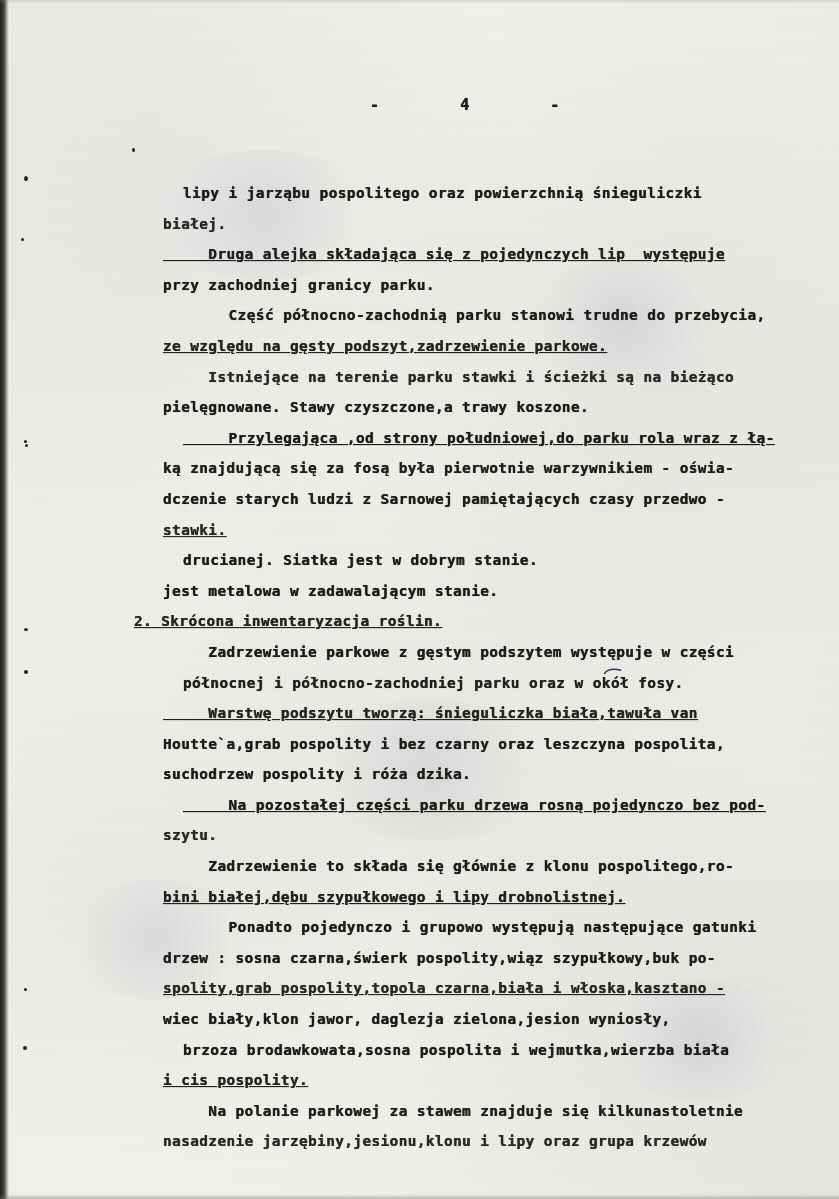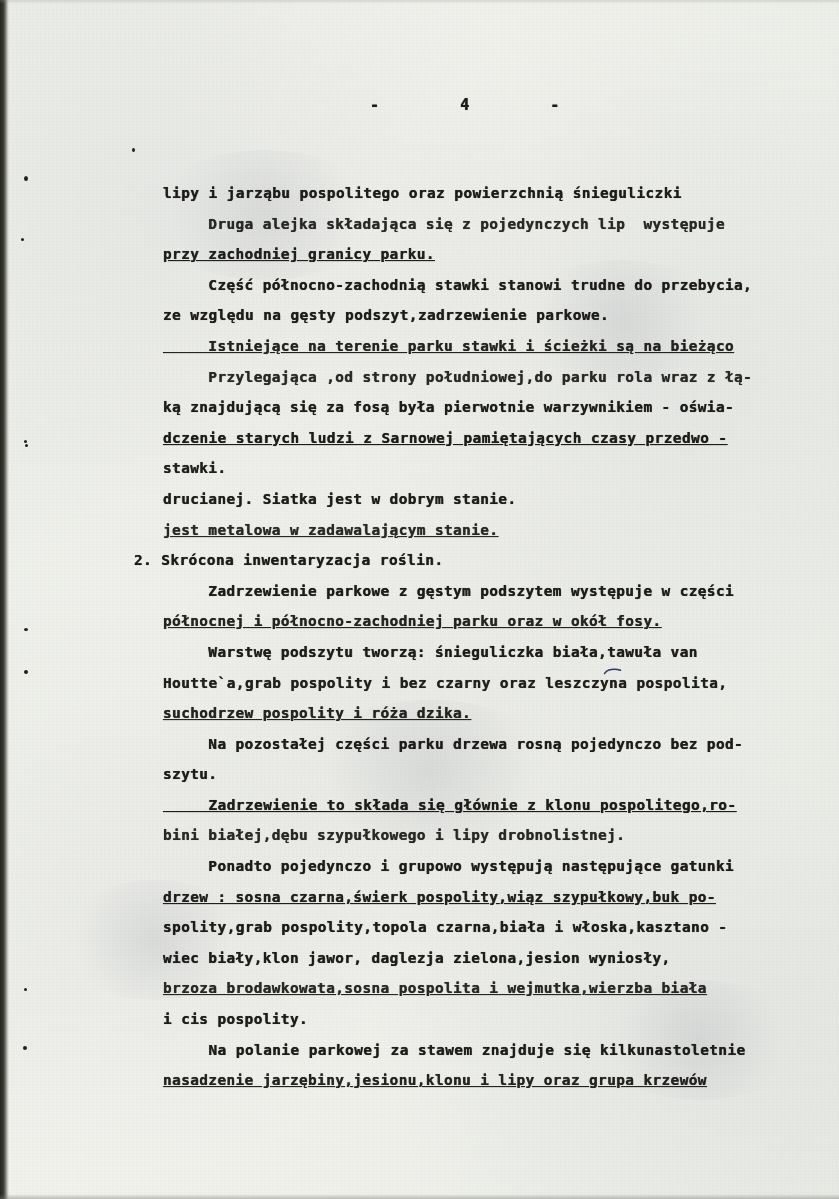--- a/index.html
+++ b/index.html
@@ -89,21 +89,21 @@
     white-space:pre;
     font-weight:700;
     text-shadow:
        0.35px 0 0 rgba(40,38,34,.50),
       -0.35px 0 0 rgba(40,38,34,.26),
        0 0.40px 0 rgba(40,38,34,.38),
        0 0 1.1px rgba(35,33,30,.34);
   }
   
   .ln:nth-child(3n)   { opacity:.965;text-decoration:underline; }
-  .ln:nth-child(4n+1) { opacity:.995; letter-spacing:.44px; }
+  .ln:nth-child(4n+1) { opacity:.995; letter-spacing:.44px;margin-left:20px; }
   .ln:nth-child(5n+2) { opacity:.94;  }
   .ln:nth-child(7n+3) { opacity:.985; }
 
   
   #heading-line{ margin-left:-29px; }
 
   
   .speck{
     position:absolute;
     background:#201f1b;
@@ -139,25 +139,27 @@
 
   <div id="scan-edge-left"></div>
   <div id="scan-edge-top"></div>
   <div id="scan-edge-bottom"></div>
 
   <div class="typed" id="folio">-    4    -</div>
 
   <div id="body-text">
 
     <div class="ln">lipy i jarząbu pospolitego oraz powierzchnią śnieguliczki</div>
+    <div class="ln">białej.</div>
     <div class="ln">     Druga alejka składająca się z pojedynczych lip  występuje</div>
     <div class="ln">przy zachodniej granicy parku.</div>
-    <div class="ln">     Część północno-zachodnią stawki stanowi trudne do przebycia,</div>
+    <div class="ln">     Część północno-zachodnią parku stanowi trudne do przebycia,</div>
     <div class="ln">ze względu na gęsty podszyt,zadrzewienie parkowe.</div>
     <div class="ln">     Istniejące na terenie parku stawki i ścieżki są na bieżąco</div>
+    <div class="ln">pielęgnowane. Stawy czyszczone,a trawy koszone.</div>
     <div class="ln">     Przylegająca ,od strony południowej,do parku rola wraz z łą-</div>
     <div class="ln">ką znajdującą się za fosą była pierwotnie warzywnikiem - oświa-</div>
     <div class="ln">dczenie starych ludzi z Sarnowej pamiętających czasy przedwo -</div>
     <div class="ln">stawki.</div>
     <div class="ln">drucianej. Siatka jest w dobrym stanie.</div>
     <div class="ln">jest metalowa w zadawalającym stanie.</div>
 
     <div class="ln" id="heading-line">2. Skrócona inwentaryzacja roślin.</div>
 
     <div class="ln">     Zadrzewienie parkowe z gęstym podszytem występuje w części</div>

